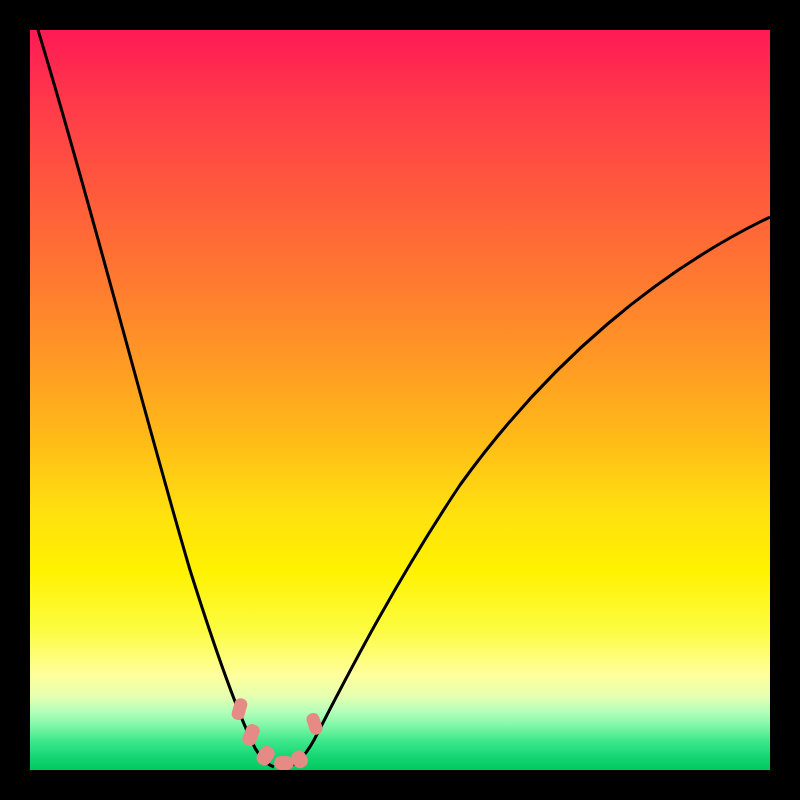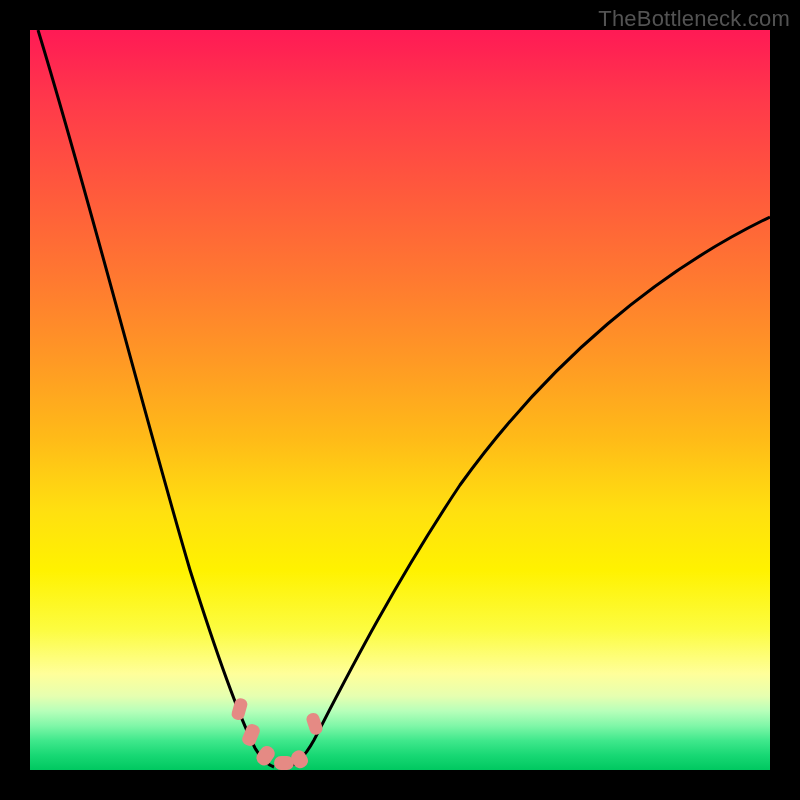--- a/index.html
+++ b/index.html
@@ -66,21 +66,20 @@
   }
   .marker {
     fill: #e58a84;
     stroke: none;
   }
 </style>
 </head>
 <body>
 
 <div class="container">
-  <div class="watermark">TheBottleneck.com</div>
 
   <div class="plot-area">
     <svg class="curves" viewBox="0 0 740 740" preserveAspectRatio="none">
 
       <path class="curve" d="M 8 0
                C 60 170, 110 370, 160 540
                C 190 635, 210 688, 225 718
                C 232 730, 238 735, 244 737"></path>
 
       <path class="curve" d="M 256 737

